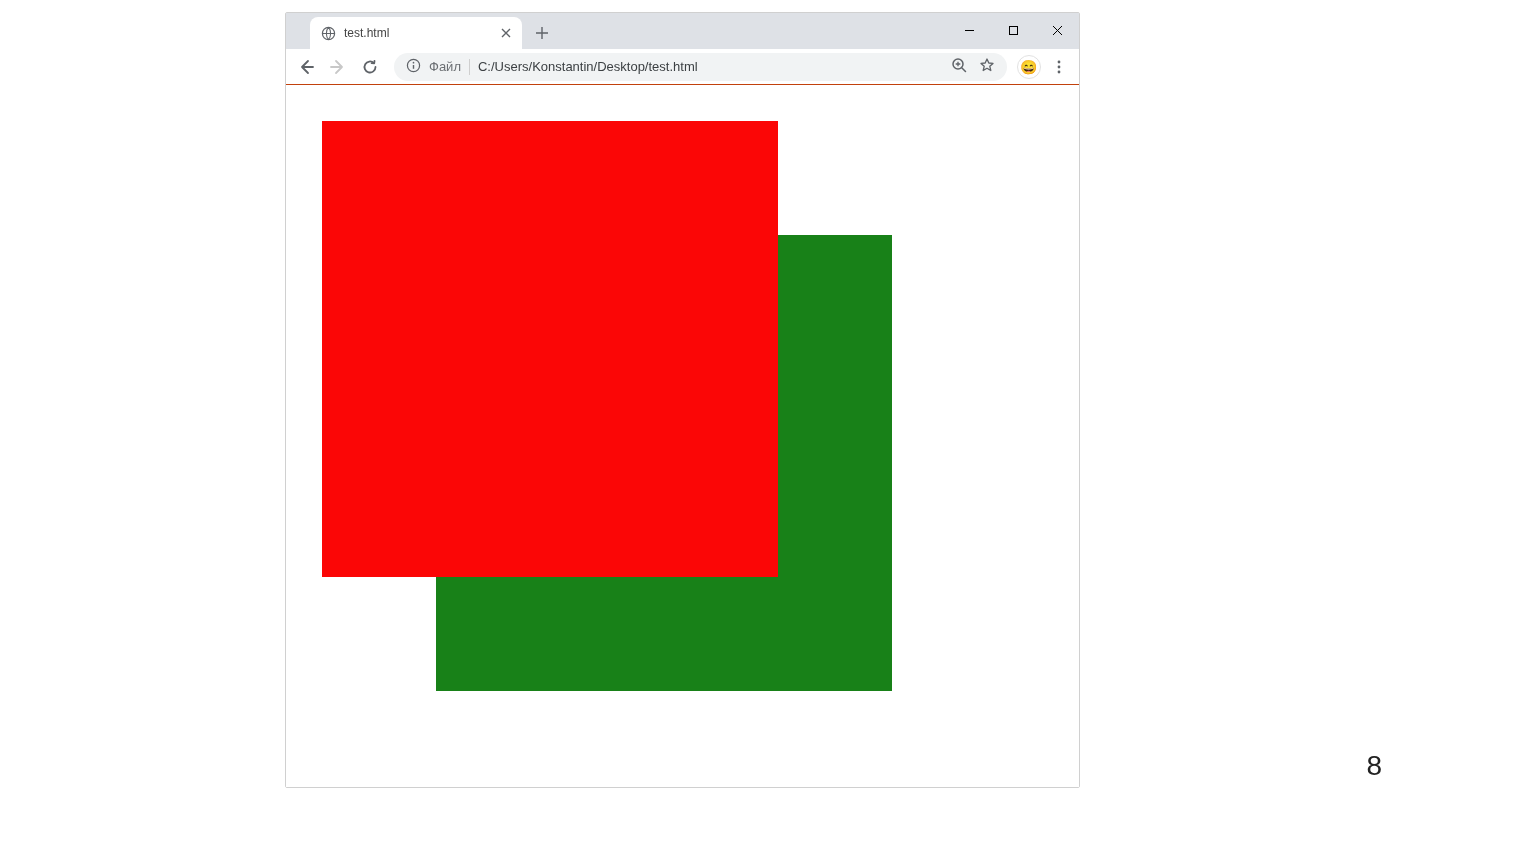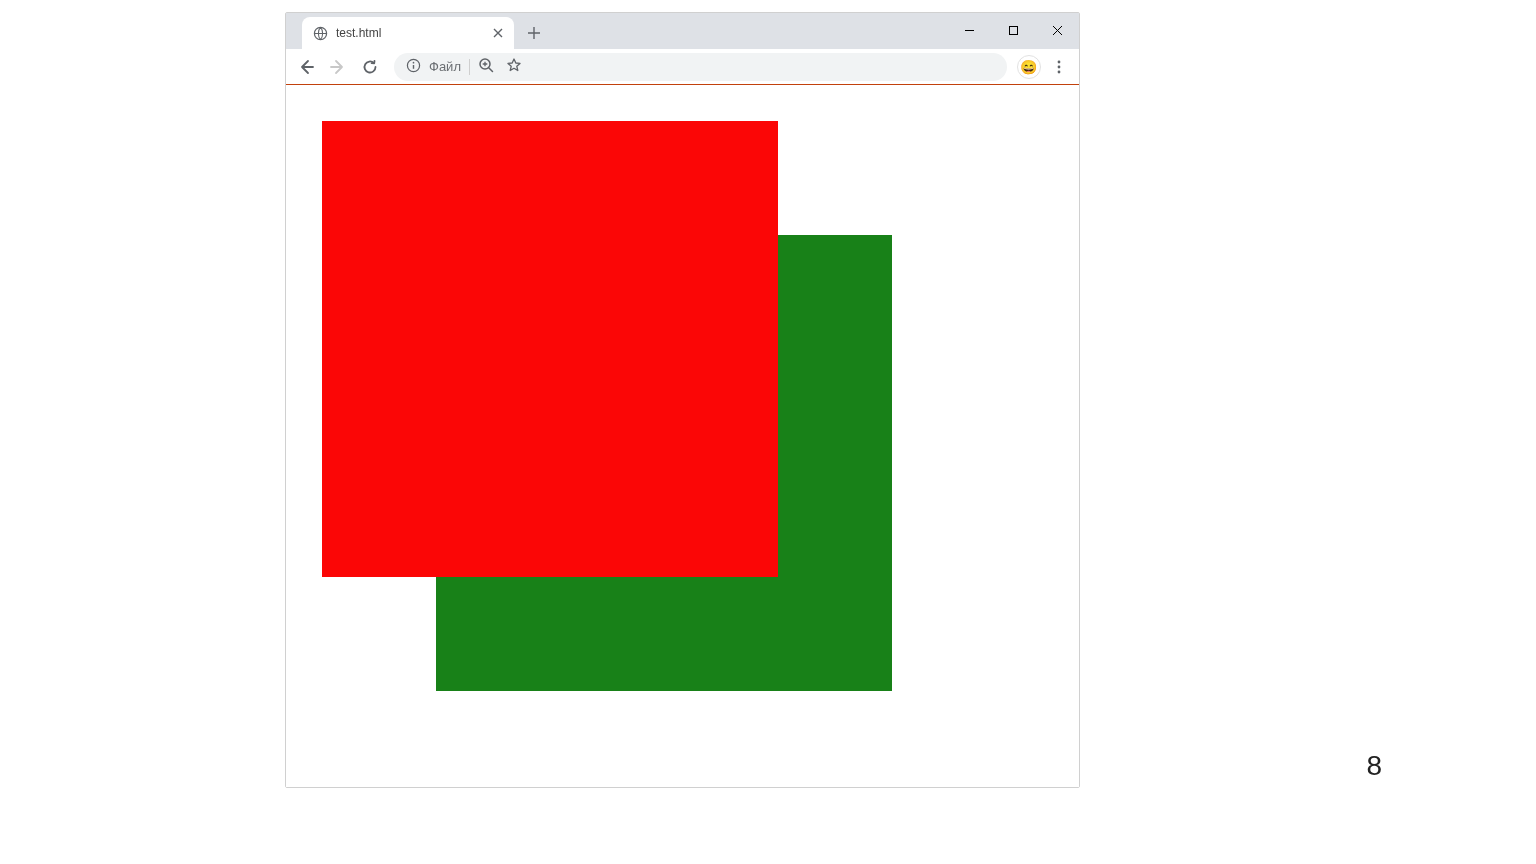--- a/index.html
+++ b/index.html
@@ -30,21 +30,21 @@
     
     .titlebar {
       height: 36px;
       background: #dee1e6;
       display: flex;
       align-items: flex-end;
       position: relative;
     }
 
     .tab {
-      margin-left: 16px;
+      margin-left: 24px;
       height: 32px;
       width: 212px;
       background: #ffffff;
       border-top-left-radius: 8px;
       border-top-right-radius: 8px;
       display: flex;
       align-items: center;
       padding: 0 8px 0 10px;
       gap: 8px;
       position: relative;
@@ -280,20 +280,21 @@
     <div class="omnibox">
       <span>
         <svg width="15" height="15" viewBox="0 0 16 16">
           <circle cx="8" cy="8" r="6.5" stroke="#5f6368" stroke-width="1.3"></circle>
           <circle cx="8" cy="5" r="0.9" fill="#5f6368" stroke="none"></circle>
           <path d="M8 7.5 V11.5" stroke="#5f6368" stroke-width="1.5"></path>
         </svg>
       </span>
       <span class="label-file">Файл</span>
       <span class="divider"></span>
+      <span class="url">C:/Users/Konstantin/Desktop/test.html</span>
       <span class="right-icons">
         <span>
           <svg width="16" height="16" viewBox="0 0 16 16">
             <circle cx="7" cy="7" r="5" stroke="#5f6368" stroke-width="1.5"></circle>
             <path d="M11 11 L14.5 14.5" stroke="#5f6368" stroke-width="1.5" stroke-linecap="round"></path>
             <path d="M7 4.7 V9.3 M4.7 7 H9.3" stroke="#5f6368" stroke-width="1.3"></path>
           </svg>
         </span>
         <span>
           <svg width="16" height="16" viewBox="0 0 16 16">

